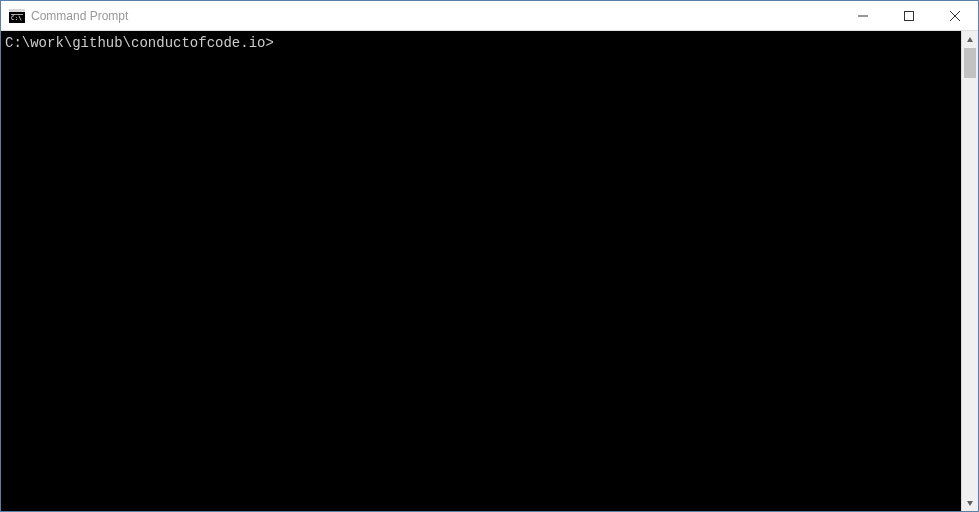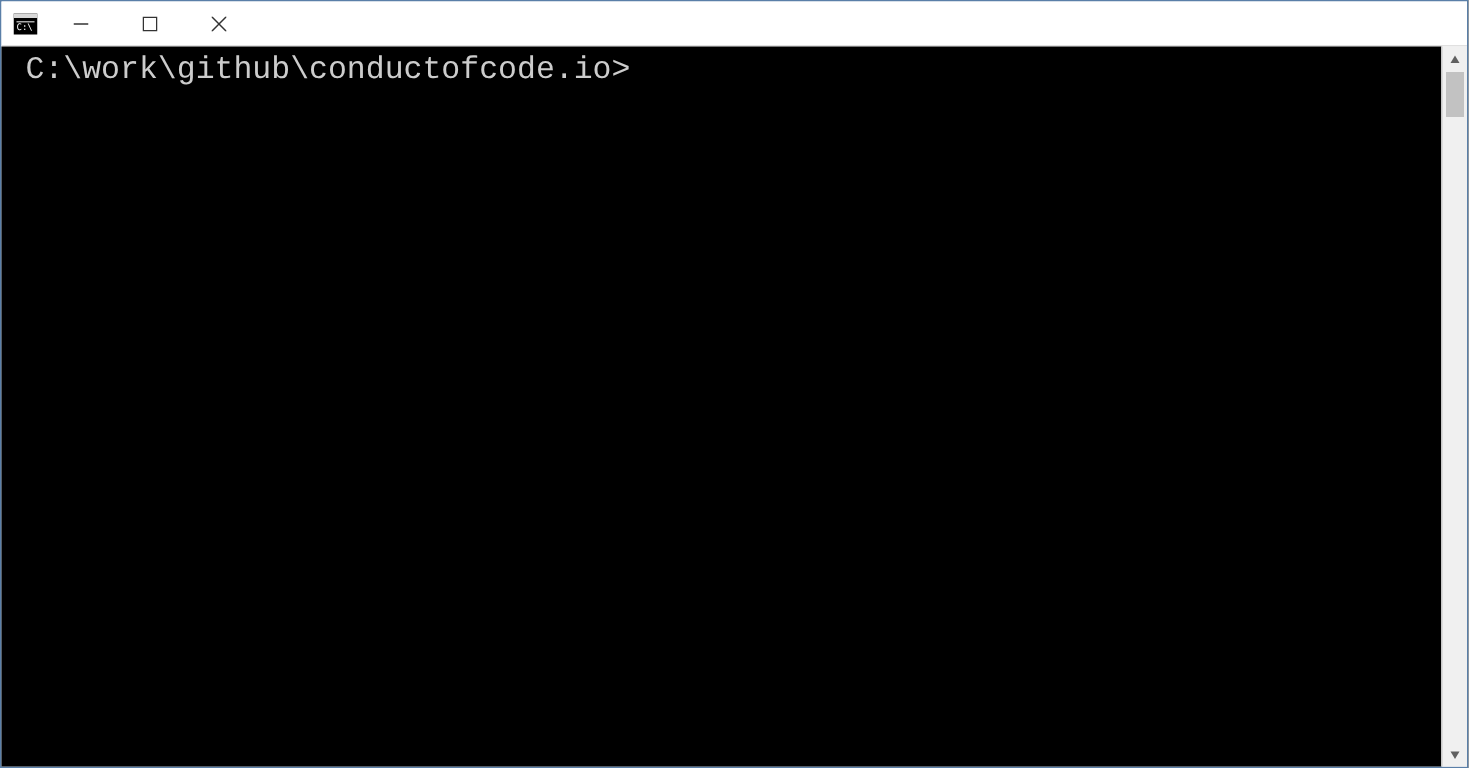--- a/index.html
+++ b/index.html
@@ -65,23 +65,23 @@
     .content-area {
       flex: 1;
       display: flex;
       min-height: 0;
     }
     .terminal {
       flex: 1;
       background: #000000;
       color: #cccccc;
       font-family: Consolas, "Courier New", monospace;
-      font-size: 21px;
+      font-size: 14px;
       line-height: 1.25;
-      padding: 4px 0 0 16px;
+      padding: 4px 0 0 4px;
       white-space: pre;
       overflow: hidden;
     }
     .scrollbar {
       width: 17px;
       background: #f0f0f0;
       display: flex;
       flex-direction: column;
       border-left: 1px solid #dcdcdc;
     }
@@ -117,20 +117,21 @@
 <div class="window">
   <div class="titlebar">
     <span class="titlebar-icon">
       <svg viewBox="0 0 16 16">
         <rect x="0" y="1" width="16" height="14" fill="#000"></rect>
         <rect x="0" y="1" width="16" height="3" fill="#d8d8d8"></rect>
         <rect x="2" y="6" width="12" height="1" fill="#aaa"></rect>
         <text x="2" y="12" font-size="6" fill="#fff" font-family="monospace">C:\</text>
       </svg>
     </span>
+    <span class="titlebar-title">Command Prompt</span>
     <div class="window-controls">
       <div class="win-btn">
         <svg viewBox="0 0 10 10">
             <line x1="0" y1="5" x2="10" y2="5" stroke="#333" stroke-width="1"></line>
           </svg>
       </div>
       <div class="win-btn">
         <svg viewBox="0 0 10 10">
             <rect x="0.5" y="0.5" width="9" height="9" fill="none" stroke="#333" stroke-width="1"></rect>
           </svg>

